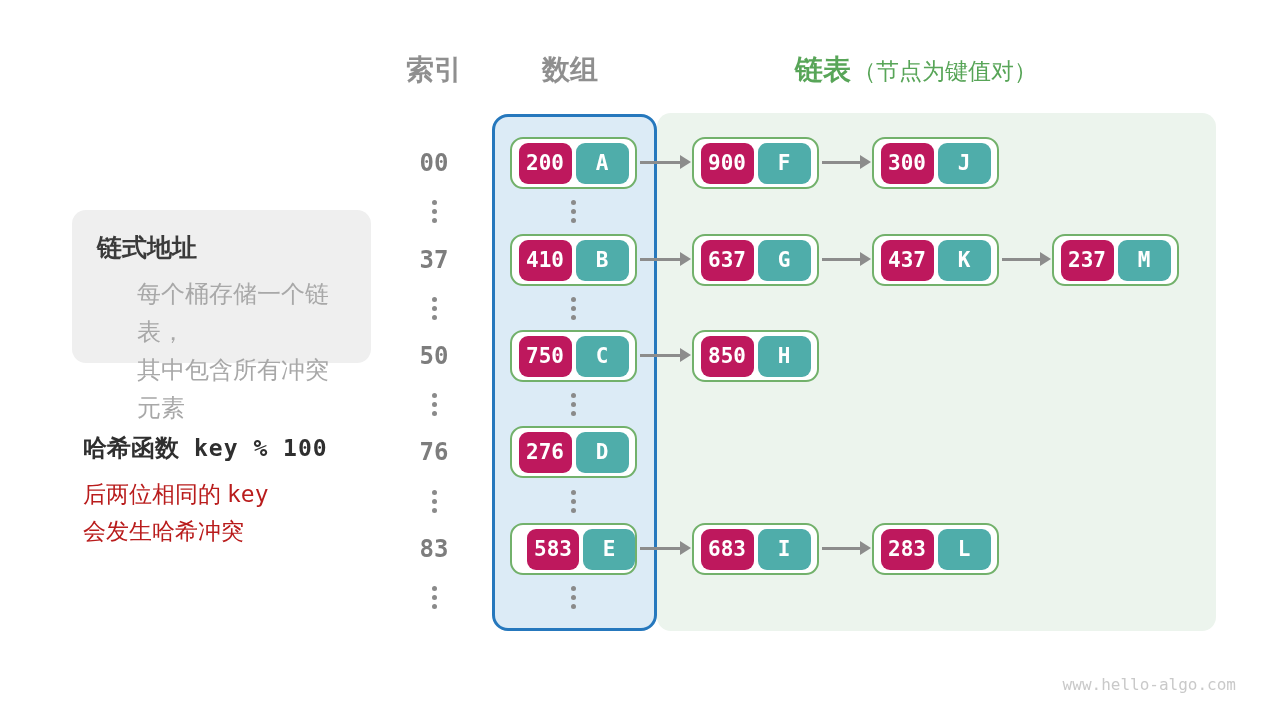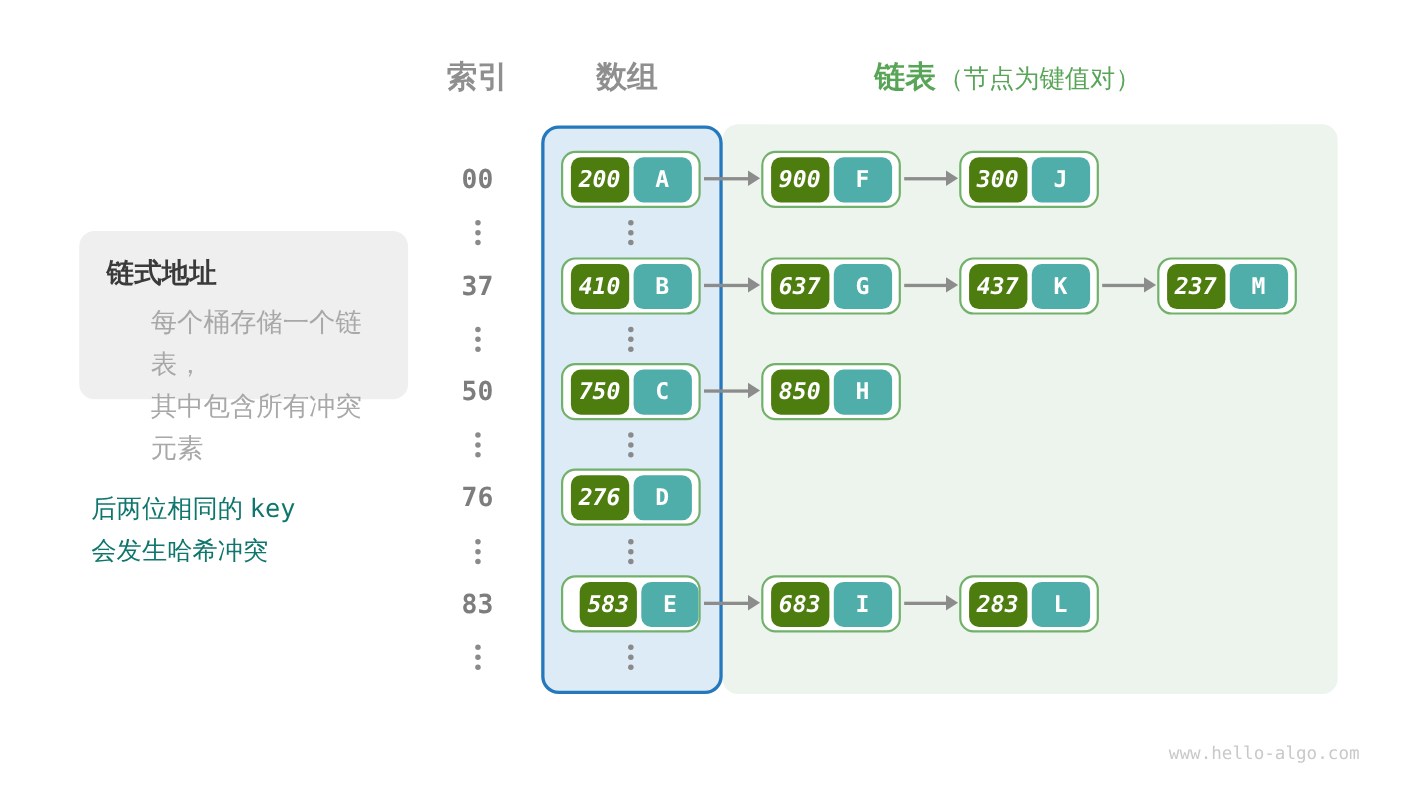--- a/index.html
+++ b/index.html
@@ -28,21 +28,21 @@
   .legend-body { margin-top:11px; font-size:24px; color:#a8a8a8; line-height:38px;margin-left:40px; }
 
   
   .hash-note { left:83px; top:432px; width:330px; }
   .hash-title-line { display:flex; align-items:baseline; color:#2f2f2f; }
   .hash-title { font-size:24px; font-weight:bold; }
   .hash-formula {
     font-family:"DejaVu Sans Mono","Liberation Mono",monospace;
     font-size:23px; font-weight:bold; margin-left:15px; letter-spacing:1px;
   }
-  .hash-body { margin-top:12px; font-size:23px; color:#0f766e; line-height:37px; }
+  .hash-body { margin-top:12px; font-size:23px; color:#b91c1c; line-height:37px; }
   .hash-body .code {
     font-family:"DejaVu Sans Mono","Liberation Mono",monospace; margin-left:6px;
   }
 
   
   .list-panel {
     left:657px; top:113px; width:559px; height:518px;
     background:#ecf4ed; border-radius:14px; z-index:0;
   }
   .array-panel {
@@ -62,21 +62,21 @@
     width:127px; height:52px; box-sizing:border-box; z-index:2;
     background:#ffffff; border:2px solid #72b16b; border-radius:13px;
     display:flex; align-items:center; justify-content:center; gap:4px;
   }
   .cell {
     height:41px; border-radius:9px; color:#ffffff;
     font-family:"DejaVu Sans Mono","Liberation Mono",monospace;
     font-size:21px; font-weight:600;
     display:flex; align-items:center; justify-content:center;
   }
-  .cell.key { width:53px; background:#4d7c0f;font-style:italic; }
+  .cell.key { width:53px; background:#be185d; }
   .cell.val { width:53px; background:#4fadaa; }
 
   
   .arrow { height:3px; background:#8c8c8c; z-index:2; }
   .arrow::after {
     content:""; position:absolute; right:-10px; top:-6px;
     border-left:11px solid #8c8c8c;
     border-top:7.5px solid transparent; border-bottom:7.5px solid transparent;
   }
 
@@ -105,20 +105,24 @@
 
 <div class="abs legend-box">
   <div class="legend-title">链式地址</div>
   <div class="legend-body">
     <div>每个桶存储一个链表，</div>
     <div>其中包含所有冲突元素</div>
   </div>
 </div>
 
 <div class="abs hash-note">
+  <div class="hash-title-line">
+    <span class="hash-title">哈希函数</span>
+    <span class="hash-formula">key % 100</span>
+  </div>
   <div class="hash-body">
     <div>
       <span>后两位相同的</span><span class="code">key</span>
     </div>
     <div>会发生哈希冲突</div>
   </div>
 </div>
 
 <div class="abs list-panel"></div>
 <div class="abs array-panel"></div>

